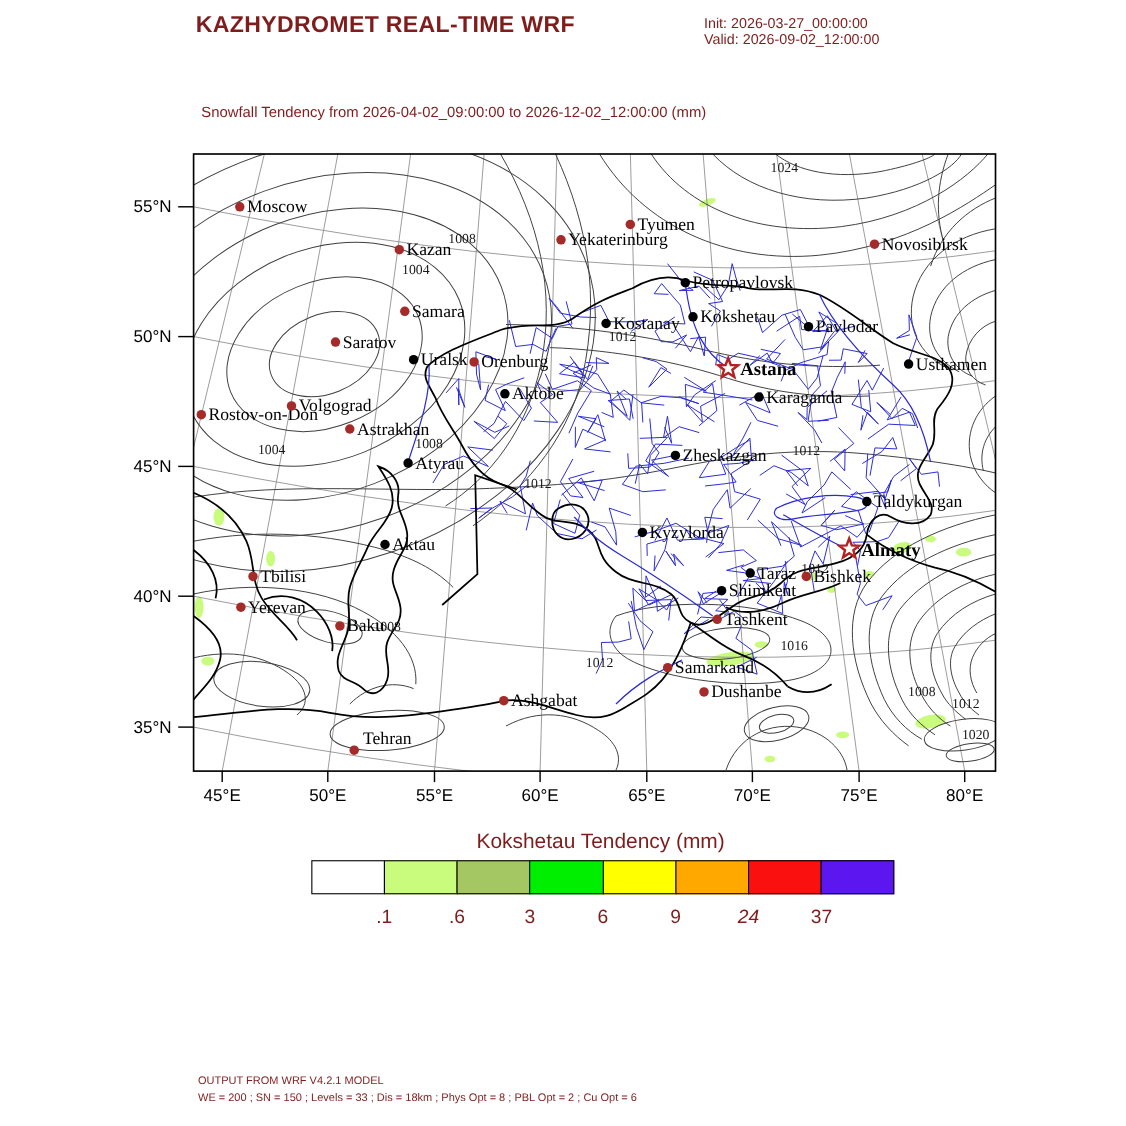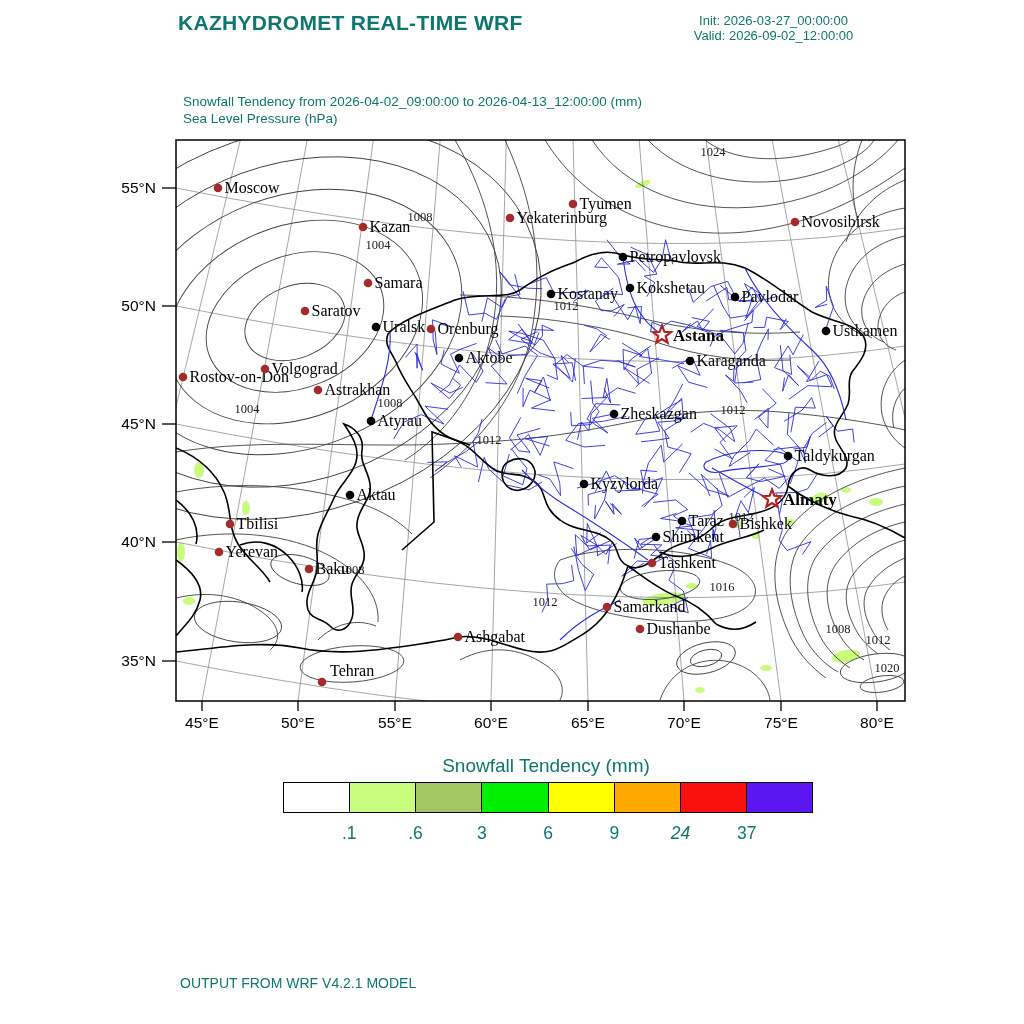--- a/index.html
+++ b/index.html
@@ -1,44 +1,43 @@
 <!DOCTYPE html>
 <html><head>
 <meta charset="utf-8">
 <style>
   html,body{margin:0;padding:0;background:#fff;}
   .page{position:relative;width:1024px;height:1024px;background:#ffffff;
-        font-family:"Liberation Sans",sans-serif;color:#0f766e;overflow:hidden;}
+        font-family:"Liberation Sans",sans-serif;color:#7f1d1d;overflow:hidden;}
   .title{position:absolute;left:178px;top:11px;font-size:21px;font-weight:bold;letter-spacing:.3px;}
-  .initblock{position:absolute;left:640px;top:13px;width:267px;text-align:center;
+  .initblock{position:absolute;left:640px;top:13px;width:267px;text-align:left;
              font-size:13px;line-height:15px;}
   .subtitle{position:absolute;left:183px;top:93px;font-size:13.5px;line-height:17px;}
-  .footer{position:absolute;left:180px;top:975px;font-size:14px;line-height:16px;}
+  .footer{position:absolute;left:180px;top:975px;font-size:10px;line-height:16px;}
   svg.mapsvg{position:absolute;left:0;top:0;}
   .legend-title{position:absolute;left:546px;top:755px;transform:translateX(-50%);
                 font-size:19px;}
   .legend-bar{position:absolute;left:283px;top:782px;width:530px;height:31px;display:flex;}
   .legend-bar .cell{flex:1 1 0;border:1px solid #000;margin-left:-1px;}
   .legend-bar .cell:first-child{margin-left:0;}
   .legend-ticks span{position:absolute;top:823px;transform:translateX(-50%);font-size:17.5px;}
 </style>
 </head>
 <body>
 
 <div class="page">
 
   <div class="title">KAZHYDROMET REAL-TIME WRF</div>
   <div class="initblock">
     <div>Init: 2026-03-27_00:00:00</div>
     <div>Valid: 2026-09-02_12:00:00</div>
   </div>
 
   <div class="subtitle">
-    <div>Snowfall Tendency from 2026-04-02_09:00:00 to 2026-04-13_12:00:00   (mm)</div>
-    <div>Sea Level Pressure   (hPa)</div>
+    <div>Snowfall Tendency from 2026-04-02_09:00:00 to 2026-12-02_12:00:00   (mm)</div>
   </div>
 
   <svg class="mapsvg" id="map" width="1024" height="1024">
     <defs>
       <clipPath id="mapclip">
           <rect x="176" y="140" width="729" height="561"></rect>
         </clipPath>
     </defs>
 
     <g id="g-patches" clip-path="url(#mapclip)">
@@ -374,21 +373,21 @@
         <text x="588" y="728" text-anchor="middle" font-size="15.5" font-family="&quot;Liberation Sans&quot;,sans-serif">65°E</text>
         <line x1="684" y1="701" x2="684" y2="711" stroke="#000" stroke-width="1.3"></line>
         <text x="684" y="728" text-anchor="middle" font-size="15.5" font-family="&quot;Liberation Sans&quot;,sans-serif">70°E</text>
         <line x1="781" y1="701" x2="781" y2="711" stroke="#000" stroke-width="1.3"></line>
         <text x="781" y="728" text-anchor="middle" font-size="15.5" font-family="&quot;Liberation Sans&quot;,sans-serif">75°E</text>
         <line x1="877" y1="701" x2="877" y2="711" stroke="#000" stroke-width="1.3"></line>
         <text x="877" y="728" text-anchor="middle" font-size="15.5" font-family="&quot;Liberation Sans&quot;,sans-serif">80°E</text>
       </g>
   </svg>
 
-  <div class="legend-title">Snowfall Tendency  (mm)</div>
+  <div class="legend-title">Kokshetau Tendency  (mm)</div>
   <div class="legend-bar" id="legend-bar">
       <div class="cell" style="background: rgb(255, 255, 255);"></div>
       <div class="cell" style="background: rgb(201, 251, 125);"></div>
       <div class="cell" style="background: rgb(164, 198, 99);"></div>
       <div class="cell" style="background: rgb(0, 238, 0);"></div>
       <div class="cell" style="background: rgb(255, 255, 0);"></div>
       <div class="cell" style="background: rgb(255, 168, 0);"></div>
       <div class="cell" style="background: rgb(251, 16, 16);"></div>
       <div class="cell" style="background: rgb(92, 22, 240);"></div>
     </div>
@@ -397,14 +396,15 @@
       <span style="left: 415.5px;">.6</span>
       <span style="left: 481.75px;">3</span>
       <span style="left: 548px;">6</span>
       <span style="left: 614.25px;">9</span>
       <span style="left: 680.5px; font-style: italic;">24</span>
       <span style="left: 746.75px;">37</span>
     </div>
 
   <div class="footer">
     <div>OUTPUT FROM WRF V4.2.1 MODEL</div>
+    <div>WE = 200 ; SN = 150 ; Levels = 33 ; Dis = 18km ; Phys Opt = 8 ; PBL Opt = 2 ; Cu Opt = 6</div>
   </div>
 </div>
 
 </body></html>

